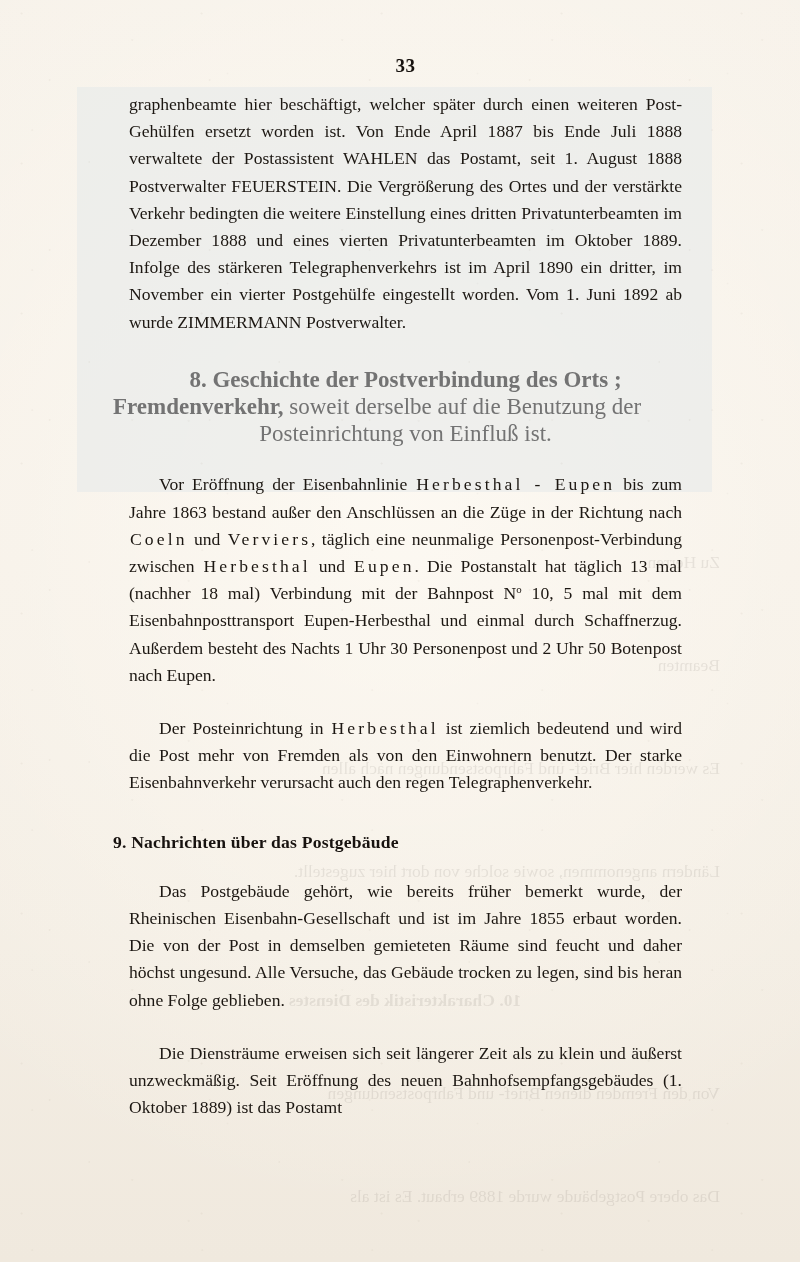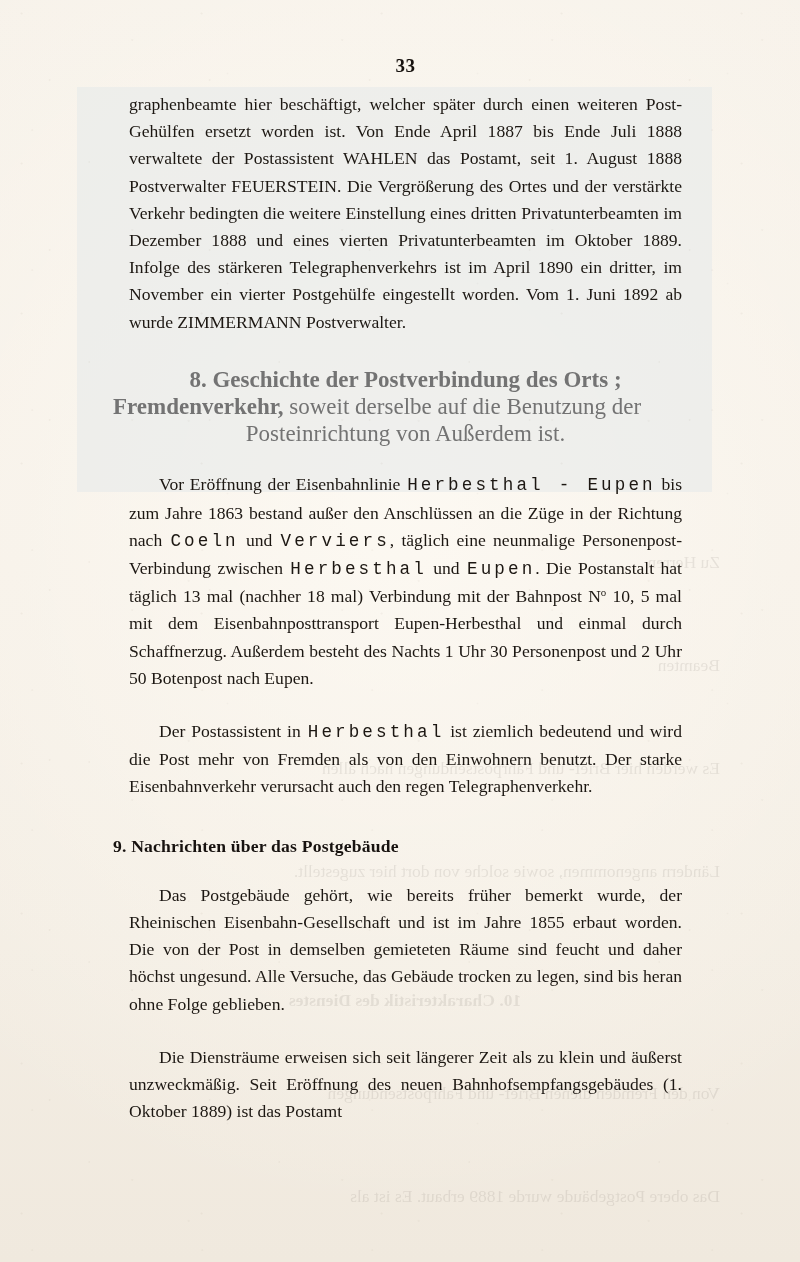--- a/index.html
+++ b/index.html
@@ -136,21 +136,20 @@
     text-align: left;
     font-weight: bold;
     color: #17120f;
     letter-spacing: 0.2px;
   }
 
   
   .sperr {
     letter-spacing: 3.1px;
     padding-left: 1px;
-    font-family: Liberation Mono, monospace;
   }
 
   sup.ord {
     font-size: 0.62em;
     vertical-align: 0.55em;
     line-height: 0;
   }
 
   
   .content { filter: blur(0.12px); }
@@ -177,29 +176,29 @@
 
   <div class="content">
 
     <div class="folio">33</div>
 
     <p class="body">graphenbeamte hier beschäftigt, welcher später durch einen weiteren Post-Gehülfen ersetzt worden ist. Von Ende April 1887 bis Ende Juli 1888 verwaltete der Postassistent WAHLEN das Postamt, seit 1. August 1888 Postverwalter FEUERSTEIN. Die Vergrößerung des Ortes und der verstärkte Verkehr bedingten die weitere Einstellung eines dritten Privatunterbeamten im Dezember 1888 und eines vierten Privatunterbeamten im Oktober 1889. Infolge des stärkeren Telegraphenverkehrs ist im April 1890 ein dritter, im November ein vierter Postgehülfe eingestellt worden. Vom 1. Juni 1892 ab wurde ZIMMERMANN Postverwalter.</p>
 
     <div class="heading">
       <span class="hl-1"><b>8. Geschichte der Postverbindung des Orts ;</b></span>
       <span class="hl-2"><b>Fremdenverkehr,</b><span> soweit derselbe auf die Benutzung der</span></span>
-      <span class="hl-3">Posteinrichtung von Außerdem ist.</span>
+      <span class="hl-3">Posteinrichtung von Einfluß ist.</span>
     </div>
 
     <p class="body indent">
       <span>Vor Eröffnung der Eisenbahnlinie </span><span class="sperr">Herbesthal - Eupen</span><span> bis zum Jahre 1863 bestand außer den Anschlüssen an die Züge in der Richtung nach </span><span class="sperr">Coeln</span><span> und </span><span class="sperr">Verviers</span><span>, täglich eine neunmalige Personenpost-Verbindung zwischen </span><span class="sperr">Herbesthal</span><span> und </span><span class="sperr">Eupen</span><span>. Die Postanstalt hat täglich 13 mal (nachher 18 mal) Verbindung mit der Bahnpost N</span><sup class="ord">o</sup><span> 10, 5 mal mit dem Eisenbahnposttransport Eupen-Herbesthal und einmal durch Schaffnerzug. Außerdem besteht des Nachts 1 Uhr 30 Personenpost und 2 Uhr 50 Botenpost nach Eupen.</span>
     </p>
 
     <p class="body indent gap-before">
-      <span>Der Postassistent in </span><span class="sperr">Herbesthal</span><span> ist ziemlich bedeutend und wird die Post mehr von Fremden als von den Einwohnern benutzt. Der starke Eisenbahnverkehr verursacht auch den regen Telegraphenverkehr.</span>
+      <span>Der Posteinrichtung in </span><span class="sperr">Herbesthal</span><span> ist ziemlich bedeutend und wird die Post mehr von Fremden als von den Einwohnern benutzt. Der starke Eisenbahnverkehr verursacht auch den regen Telegraphenverkehr.</span>
     </p>
 
     <div class="heading-center">9. Nachrichten über das Postgebäude</div>
 
     <p class="body indent">Das Postgebäude gehört, wie bereits früher bemerkt wurde, der Rheinischen Eisenbahn-Gesellschaft und ist im Jahre 1855 erbaut worden. Die von der Post in demselben gemieteten Räume sind feucht und daher höchst ungesund. Alle Versuche, das Gebäude trocken zu legen, sind bis heran ohne Folge geblieben.</p>
 
     <p class="body indent gap-before">Die Diensträume erweisen sich seit längerer Zeit als zu klein und äußerst unzweckmäßig. Seit Eröffnung des neuen Bahnhofsempfangsgebäudes (1. Oktober 1889) ist das Postamt</p>
 
   </div>
 

